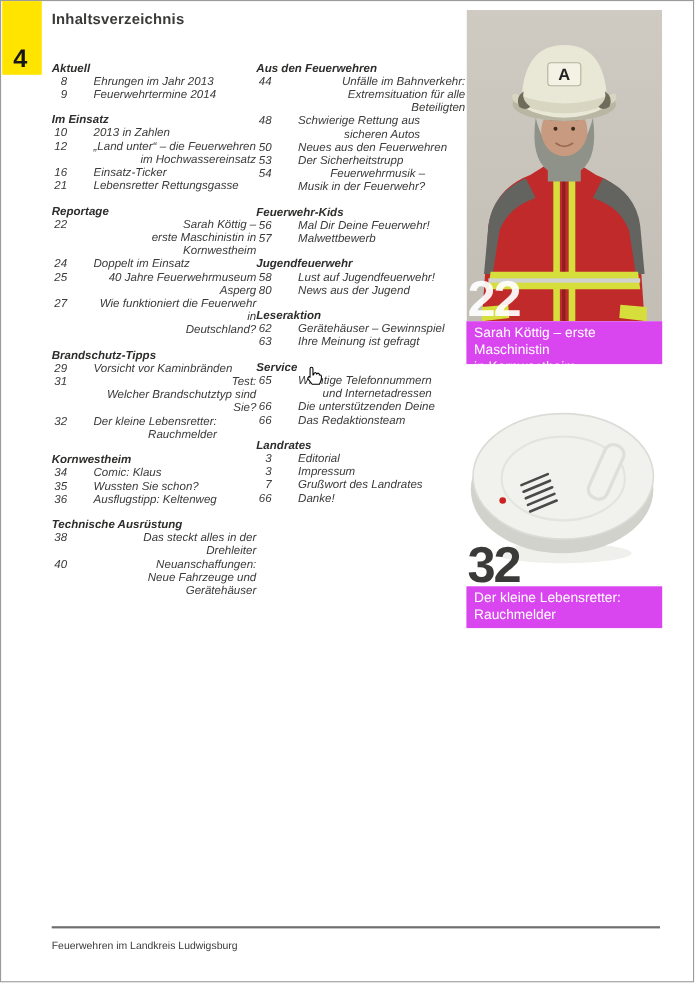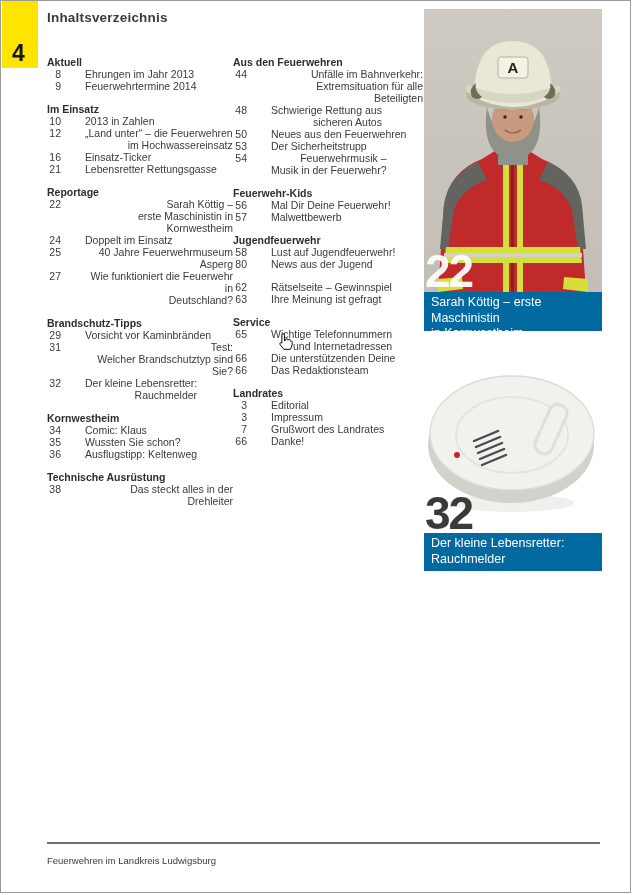--- a/index.html
+++ b/index.html
@@ -7,33 +7,33 @@
   .page{position:absolute;left:0;top:0;width:629px;height:891px;background:#fff;border:1px solid #9b9b9b;}
 
   .yellow-tab{position:absolute;left:1px;top:0;width:36px;height:67px;background:#ffe400;display:flex;align-items:flex-end;}
   .yellow-tab span{font-size:23px;font-weight:bold;color:#161616;padding:0 0 3px 10px;line-height:1;}
 
   .page-title{position:absolute;left:46px;top:9px;margin:0;font-size:13.5px;font-weight:bold;color:#3a3a39;letter-spacing:.2px;}
 
   .toc{position:absolute;left:46px;top:55px;display:flex;}
   .toc-col{width:186px;}
   .toc-col:last-child{width:190px;}
-  .toc-section{margin-bottom:11px;}
+  .toc-section{margin-bottom:11px;font-style:italic;}
   .toc-heading{font-size:10.5px;font-weight:bold;color:#2d2d2c;line-height:12px;}
   .toc-entry{display:flex;font-size:10.5px;color:#3a3a39;line-height:12px;}
   .toc-num{flex:0 0 14px;text-align:right;}
   .toc-text{margin-left:24px;text-align:right;}
 
   .photo{position:absolute;left:423px;width:178px;overflow:hidden;}
   #photo-firefighter{top:8px;height:283px;}
   #photo-detector{top:352px;height:180px;background:#fff;}
   .big-num{position:absolute;left:424px;font-size:46px;font-weight:bold;letter-spacing:-2px;line-height:1;}
   #num-22{top:247px;color:rgba(255,255,255,.92);}
   #num-32{top:489px;color:#3a3a38;text-shadow:0 0 2px #fff;}
-  .band{position:absolute;left:423px;width:178px;background:#0369a1;color:#fff;box-sizing:border-box;padding:3px 7px 0;font-size:12.5px;line-height:15.5px;}
+  .band{position:absolute;left:423px;width:178px;background:#d946ef;color:#fff;box-sizing:border-box;padding:3px 7px 0;font-size:12.5px;line-height:15.5px;}
   #band-0{top:291px;height:39px;}
   #band-1{top:532px;height:38px;}
 
   .footer-line{position:absolute;left:46px;top:841px;width:553px;height:2px;background:#6f6f6f;}
   .footer-text{position:absolute;left:46px;top:854px;font-size:9.5px;color:#3a3a39;text-align:center;}
 
   .cursor{position:absolute;left:273px;top:330px;width:21px;height:24px;}
 </style>
 </head>
 <body>
@@ -165,20 +165,27 @@
           </div>
         </div>
         <div class="toc-section">
           <div class="toc-heading">Technische Ausrüstung</div>
           <div class="toc-entry">
             <span class="toc-num">38</span>
             <span class="toc-text">
               <div>Das steckt alles in der Drehleiter</div>
             </span>
           </div>
+          <div class="toc-entry">
+            <span class="toc-num">40</span>
+            <span class="toc-text">
+              <div>Neuanschaffungen:</div>
+              <div>Neue Fahrzeuge und Gerätehäuser</div>
+            </span>
+          </div>
         </div>
       </div>
     <div class="toc-col">
         <div class="toc-section">
           <div class="toc-heading">Aus den Feuerwehren</div>
           <div class="toc-entry">
             <span class="toc-num">44</span>
             <span class="toc-text">
               <div>Unfälle im Bahnverkehr:</div>
               <div>Extremsituation für alle Beteiligten</div>
@@ -235,24 +242,25 @@
             </span>
           </div>
           <div class="toc-entry">
             <span class="toc-num">80</span>
             <span class="toc-text">
               <div>News aus der Jugend</div>
             </span>
           </div>
         </div>
         <div class="toc-section">
+          <div class="toc-heading">Leseraktion</div>
           <div class="toc-entry">
             <span class="toc-num">62</span>
             <span class="toc-text">
-              <div>Rätselseite – Gewinnspiel</div>
+              <div>Gerätehäuser – Gewinnspiel</div>
             </span>
           </div>
           <div class="toc-entry">
             <span class="toc-num">63</span>
             <span class="toc-text">
               <div>Ihre Meinung ist gefragt</div>
             </span>
           </div>
         </div>
         <div class="toc-section">

